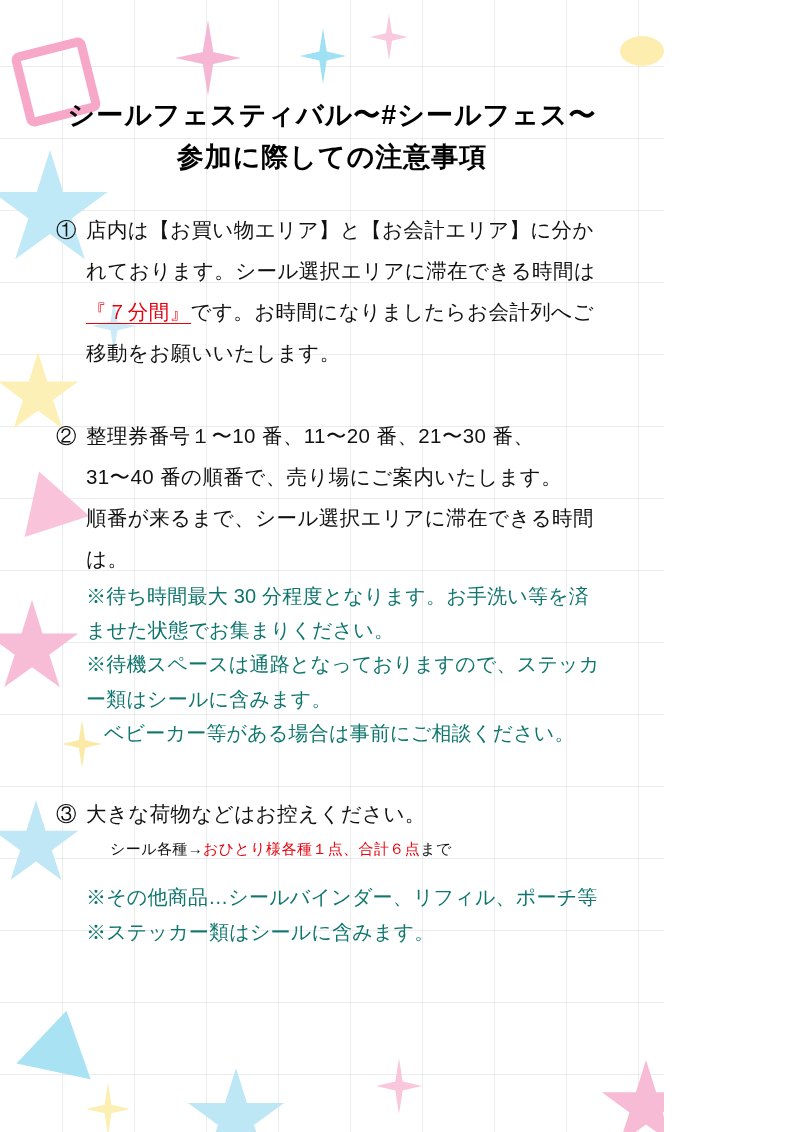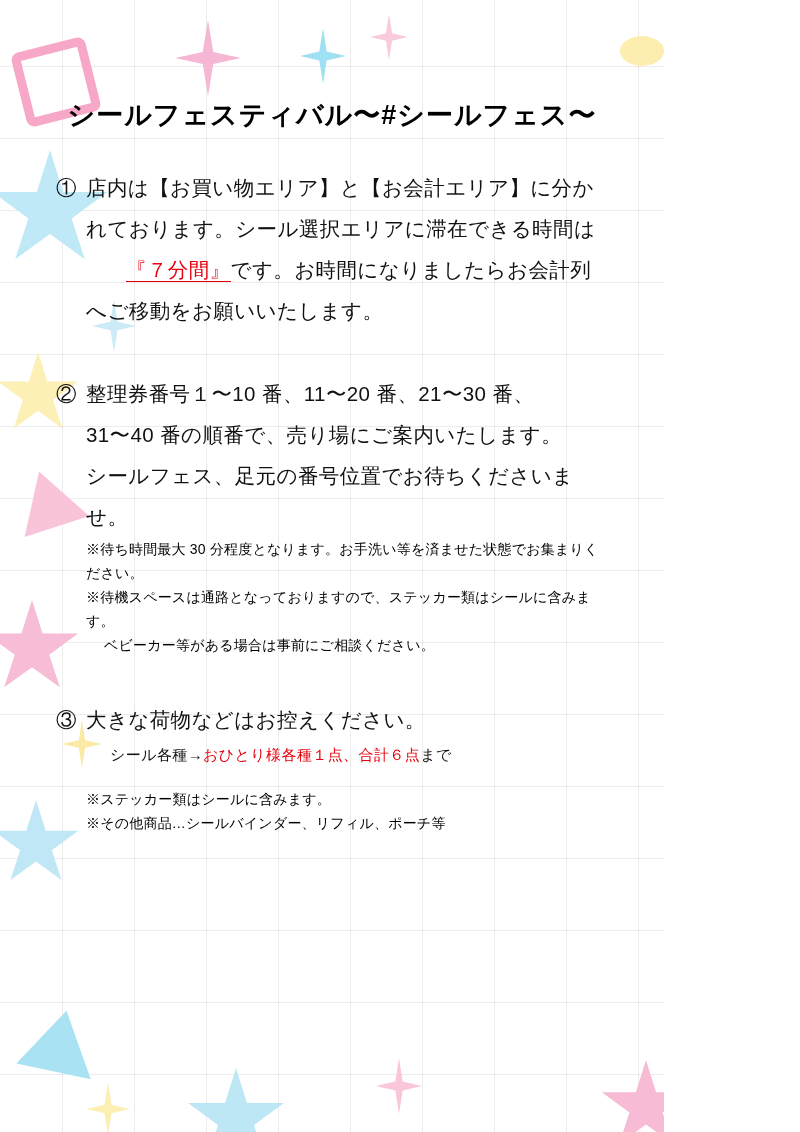--- a/index.html
+++ b/index.html
@@ -97,36 +97,35 @@
     flex: 1;
   }
   .sub-line {
     font-size: 20.5px;
     line-height: 2.0;
     color: #111;
     letter-spacing: 0.4px;
     padding-left: 30px;
   }
   .note {
-    font-size: 14px;
+    font-size: 20px;
     line-height: 1.72;
-    color: #000000;
+    color: #0f766e;
     letter-spacing: 0.2px;
   }
   .note-indent {
     padding-left: 18px;
   }
 
   .red {
     color: #e8000d;
   }
   .underline-red {
     color: #e8000d;
     border-bottom: 1.5px solid #e8000d;
-    margin-left: 40px;
   }
   .limit-line {
     font-size: 15px;
     line-height: 2.05;
     color: #111;
     padding-left: 54px;
     letter-spacing: 0.4px;
   }
   .blk-gap-s { height: 16px; }
   .blk-gap-l { height: 42px; }
@@ -163,53 +162,54 @@
   <div class="deco star" style="left:756px;top:830px;width:90px;height:90px;background:#fcefb2;"></div>
   <div class="deco sq" style="left:700px;top:960px;width:66px;height:66px;border-width:10px;border-color:#a9e2f3;transform:rotate(-20deg);"></div>
   <div class="deco star" style="left:600px;top:1060px;width:92px;height:92px;background:#f7bbd5;"></div>
   <div class="deco sparkle" style="left:376px;top:1058px;width:46px;height:56px;background:#f9c6dc;"></div>
   <div class="deco star" style="left:186px;top:1068px;width:100px;height:100px;background:#bee7f6;"></div>
   <div class="deco sparkle" style="left:86px;top:1082px;width:44px;height:54px;background:#fcefb4;"></div>
 
   <div class="content">
 
     <div class="title">シールフェスティバル〜#シールフェス〜</div>
+    <div class="title-line2">参加に際しての注意事項</div>
 
     <div class="section">
       <div class="item">
         <div class="num">①</div>
         <div class="body">
           <span>店内は【お買い物エリア】と【お会計エリア】に分かれております。シール選択エリアに滞在できる時間は</span><span class="underline-red">『７分間』</span><span>です。お時間になりましたらお会計列へご移動をお願いいたします。</span>
         </div>
       </div>
     </div>
 
     <div class="blk-gap-l"></div>
 
     <div class="section" style="margin-top:0;">
       <div class="item">
         <div class="num">②</div>
         <div class="body">整理券番号１〜10 番、11〜20 番、21〜30 番、</div>
       </div>
       <div class="sub-line">31〜40 番の順番で、売り場にご案内いたします。</div>
-      <div class="sub-line">シールフェス、足元の番号位置でお待ちくださいませ。</div>
+      <div class="sub-line">順番が来るまで、シール選択エリアに滞在できる時間は。</div>
       <div class="note" style="padding-left:30px;">※待ち時間最大 30 分程度となります。お手洗い等を済ませた状態でお集まりください。</div>
       <div class="note" style="padding-left:30px;">※待機スペースは通路となっておりますので、ステッカー類はシールに含みます。</div>
       <div class="note note-indent" style="padding-left:48px;">ベビーカー等がある場合は事前にご相談ください。</div>
     </div>
 
     <div class="blk-gap-l"></div>
 
     <div class="section" style="margin-top:0;">
       <div class="item">
         <div class="num">③</div>
         <div class="body">大きな荷物などはお控えください。</div>
       </div>
       <div class="limit-line">
         <span>シール各種→</span><span class="red">おひとり様各種１点、合計６点</span><span>まで</span>
       </div>
       <div class="blk-gap-s"></div>
+      <div class="note" style="padding-left:30px;">※その他商品…シールバインダー、リフィル、ポーチ等</div>
       <div class="note" style="padding-left:30px;">※ステッカー類はシールに含みます。</div>
-      <div class="note" style="padding-left:30px;">※その他商品…シールバインダー、リフィル、ポーチ等</div>
     </div>
 
   </div>
 </div>
 
 </body></html>

